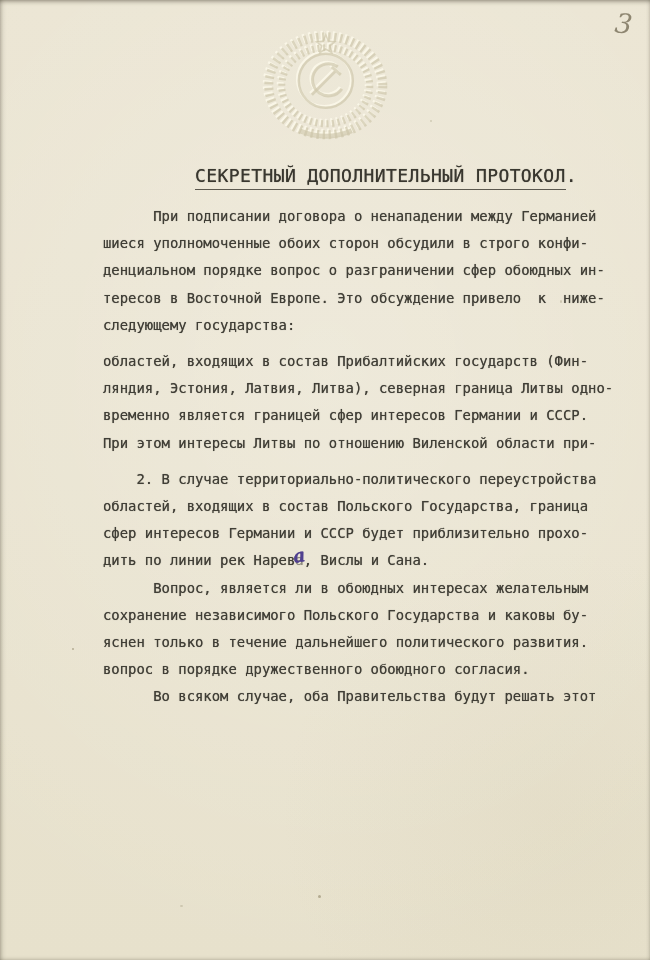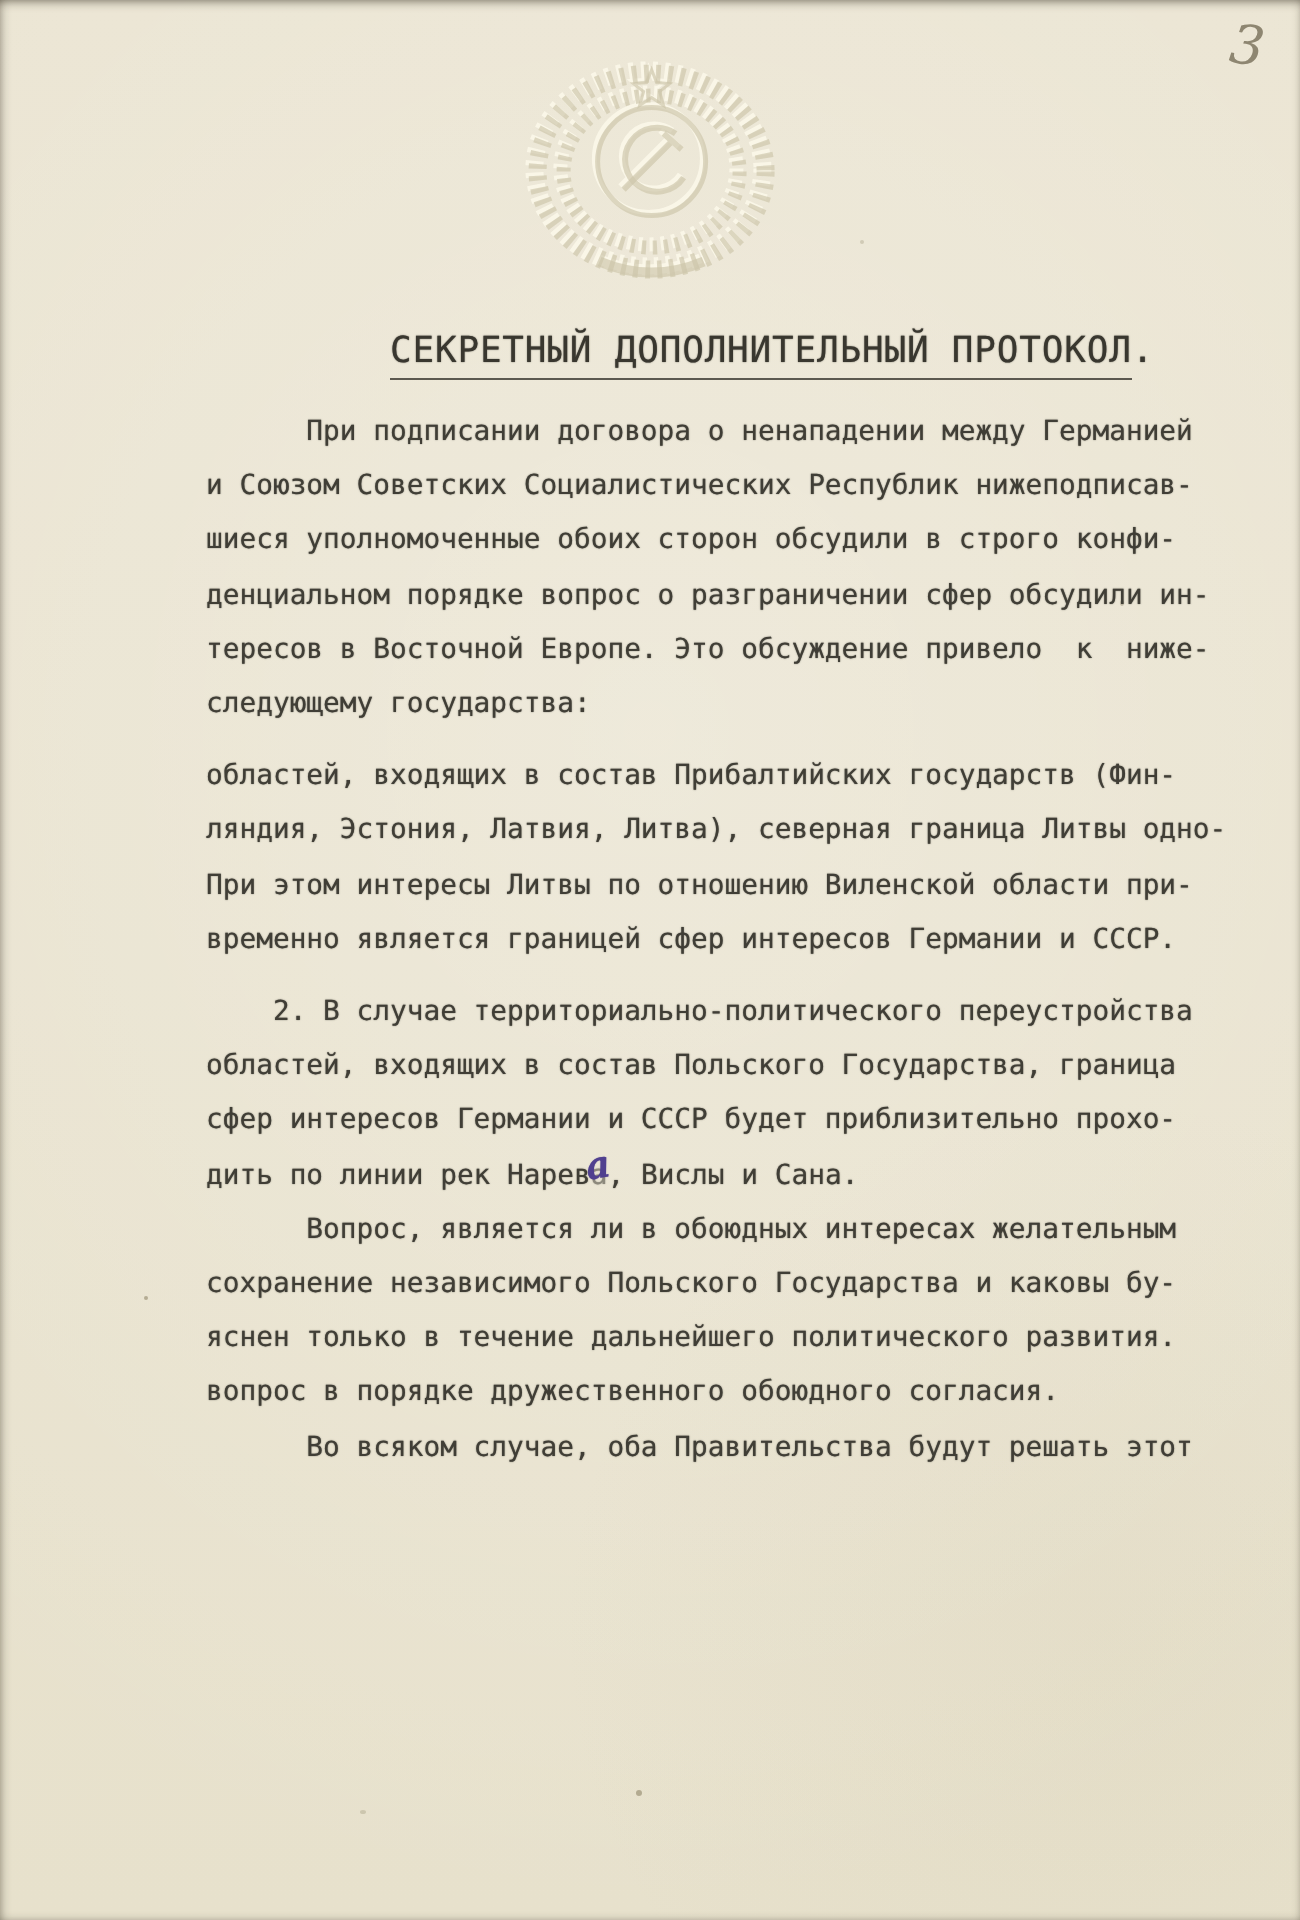--- a/index.html
+++ b/index.html
@@ -105,31 +105,30 @@
     </g>
   </svg>
   </span>
 </div>
 
 <div class="doc-title"><span class="title-text">СЕКРЕТНЫЙ ДОПОЛНИТЕЛЬНЫЙ ПРОТОКОЛ</span><span>.</span></div>
 
 <div class="doc-body">
     <div class="paragraph">
       <div class="line">      При подписании договора о ненападении между Германией</div>
-      <div class="line">и Союзом Советских Социалистических Республик нижеподписав-</div>
       <div class="line">шиеся уполномоченные обоих сторон обсудили в строго конфи-</div>
-      <div class="line">денциальном порядке вопрос о разграничении сфер обсудили ин-</div>
+      <div class="line">денциальном порядке вопрос о разграничении сфер обоюдных ин-</div>
       <div class="line">тересов в Восточной Европе. Это обсуждение привело  к  ниже-</div>
       <div class="line">следующему государства:</div>
     </div>
     <div class="paragraph gap">
       <div class="line">областей, входящих в состав Прибалтийских государств (Фин-</div>
       <div class="line">ляндия, Эстония, Латвия, Литва), северная граница Литвы одно-</div>
+      <div class="line">временно является границей сфер интересов Германии и СССР.</div>
       <div class="line">При этом интересы Литвы по отношению Виленской области при-</div>
-      <div class="line">временно является границей сфер интересов Германии и СССР.</div>
     </div>
     <div class="paragraph gap">
       <div class="line">    2. В случае территориально-политического переустройства</div>
       <div class="line">областей, входящих в состав Польского Государства, граница</div>
       <div class="line">сфер интересов Германии и СССР будет приблизительно прохо-</div>
       <div class="line"><span>дить по линии рек Нарев</span><span class="overwrite"><span class="typed">а</span><span class="ink">а</span></span><span>, Вислы и Сана.</span></div>
     </div>
     <div class="paragraph">
       <div class="line">      Вопрос, является ли в обоюдных интересах желательным</div>
       <div class="line">сохранение независимого Польского Государства и каковы бу-</div>

